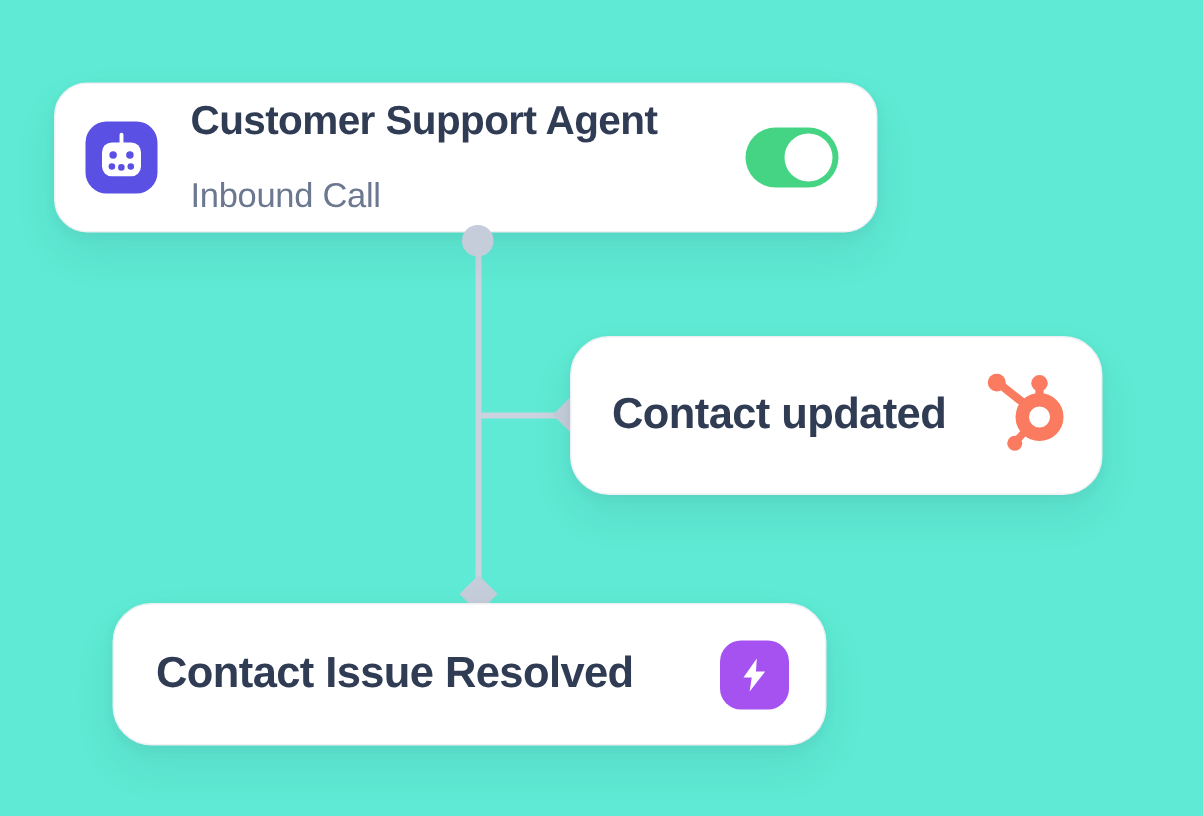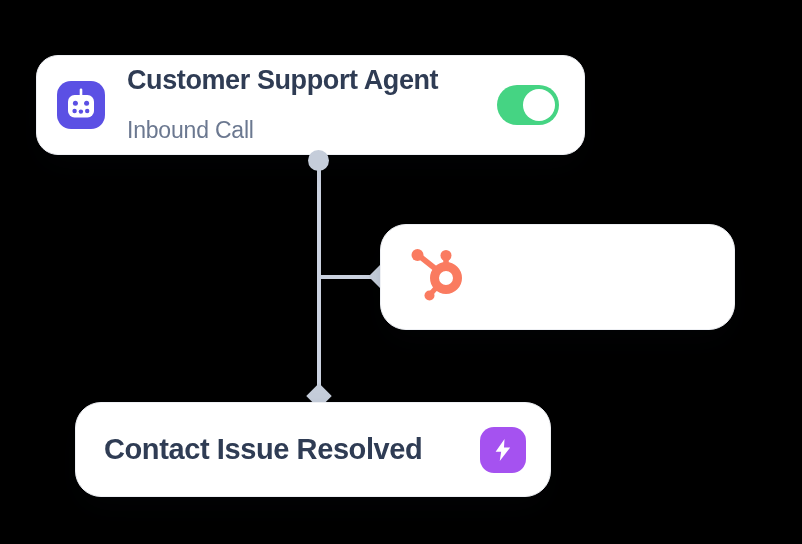--- a/index.html
+++ b/index.html
@@ -79,21 +79,21 @@
   }
   .port-diamond{
     width:17px;height:17px;
     background:#c5cdda;
     transform:rotate(45deg);
   }
 </style>
 </head>
 <body>
 
-<div class="canvas" style="background: #000000;">
+<div class="canvas" style="background: #5eead4;">
 
   <div class="conn conn-line" style="left: 317px; top: 160px; width: 4px; height: 237px; background: rgb(203, 210, 224);"></div>
   <div class="conn conn-line" style="left: 319px; top: 275px; width: 62px; height: 4px; background: rgb(203, 210, 224);"></div>
 
   <div class="card card-agent">
     <div class="appicon" style="background: rgb(91, 80, 228);">
       <svg width="48" height="48" viewBox="0 0 48 48">
         <rect x="22.7" y="7.5" width="2.6" height="8" rx="1.3" fill="#ffffff"></rect>
         <rect x="11" y="14" width="26" height="22.5" rx="6.5" fill="#ffffff"></rect>
         <g fill="#5b50e4">
@@ -112,20 +112,21 @@
     <div class="toggle" role="switch" aria-checked="true" style="background: rgb(69, 212, 131);">
       <div class="knob"></div>
     </div>
   </div>
 
   <div class="conn port-circle" style="left: 308px; top: 150px; background: rgb(197, 205, 218);"></div>
   <div class="conn port-diamond" style="left: 372px; top: 268px; background: rgb(197, 205, 218);"></div>
   <div class="conn port-diamond" style="left: 310px; top: 387px; width: 18px; height: 18px; background: rgb(197, 205, 218);"></div>
 
   <div class="card card-contact">
+    <div class="title title-lg">Contact updated</div>
     <div style="width:56px;height:56px;flex:0 0 auto;color:#fa7b60;">
       <svg width="56" height="56" viewBox="0 0 56 56">
         <g stroke="currentColor" fill="none" stroke-linecap="round">
           <line x1="38" y1="18" x2="38" y2="8" stroke-width="5.5"></line>
           <line x1="29" y1="21" x2="12" y2="7.5" stroke-width="5.5"></line>
           <line x1="27.5" y1="39.5" x2="22.5" y2="45" stroke-width="5"></line>
           <circle cx="38" cy="29" r="11.5" stroke-width="9"></circle>
         </g>
         <g fill="currentColor">
           <circle cx="38" cy="6.5" r="5.5"></circle>

